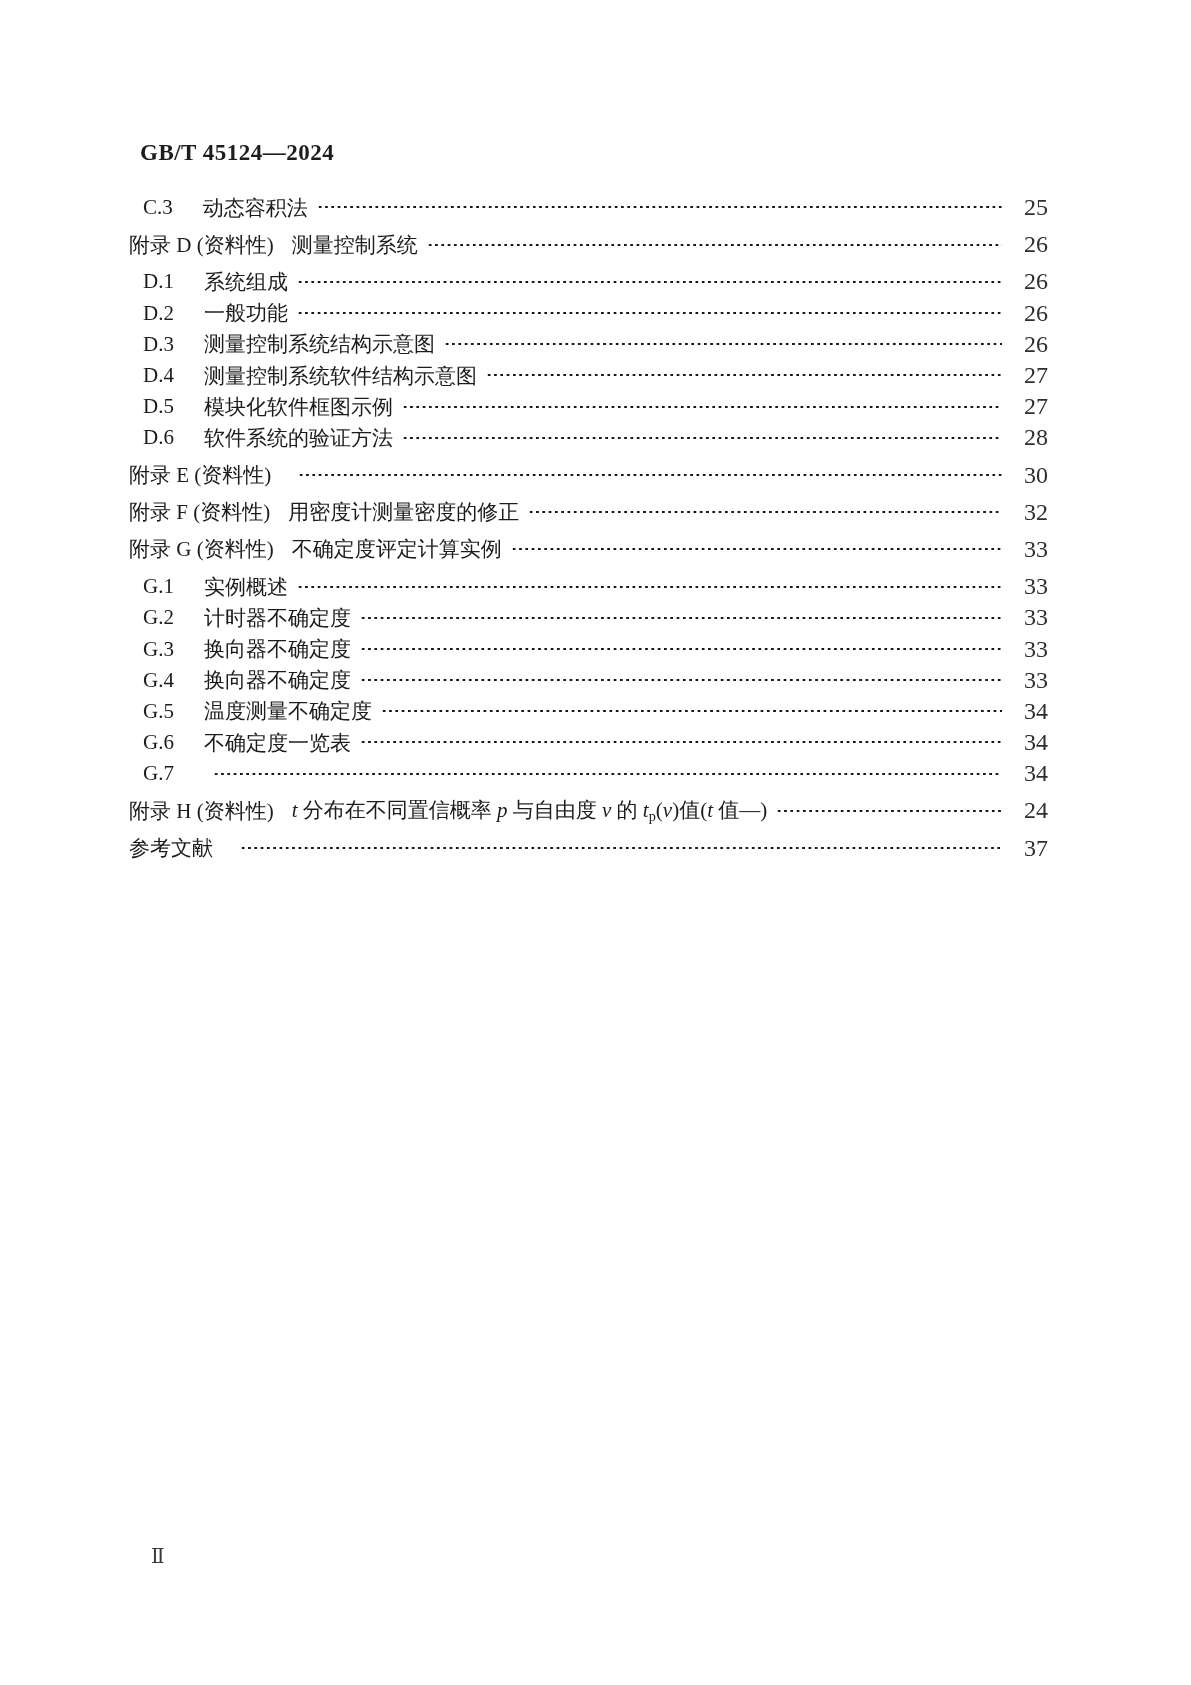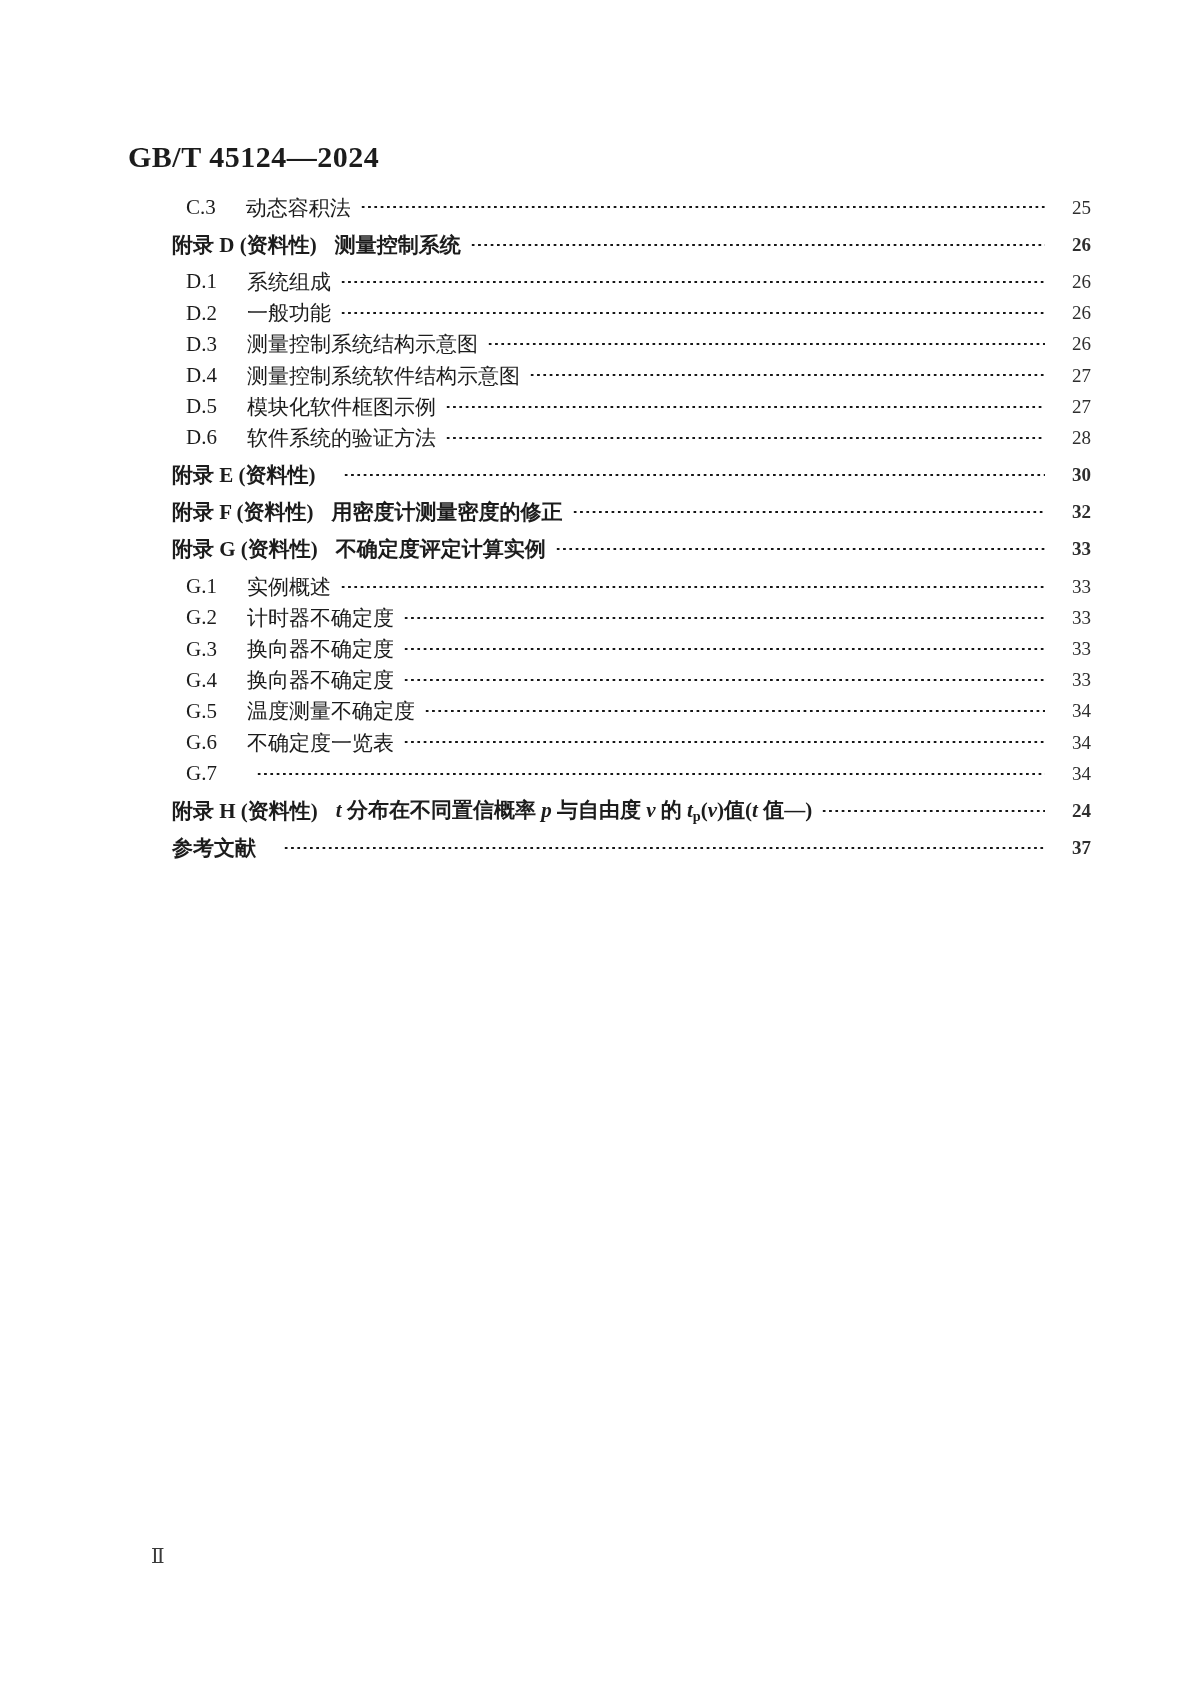--- a/index.html
+++ b/index.html
@@ -11,60 +11,59 @@
     position: relative;
     width: 1191px;
     height: 1685px;
     background: #ffffff;
     font-family: "Liberation Serif", "DejaVu Serif", serif;
     color: #1c1c1c;
     overflow: hidden;
   }
   .doc-header {
     position: absolute;
-    left: 128px;
+    left: 140px;
     top: 140px;
-    font-size: 30px;
+    font-size: 23px;
     font-weight: 700;
     letter-spacing: 0.5px;
     white-space: nowrap;
   }
   .toc {
     position: absolute;
     left: 129px;
     top: 192px;
     width: 919px;
-    margin-left: 43px;
   }
   .toc-row {
     display: flex;
     align-items: center;
     height: 31.2px;
     font-size: 21px;
     white-space: nowrap;
   }
-  .toc-row.top { margin-top: 6px; margin-bottom: 6px; font-weight: bold; }
+  .toc-row.top { margin-top: 6px; margin-bottom: 6px; }
   .toc-row.sub { padding-left: 14px; }
   .toc-row .num   { flex: none; margin-right: 30px; }
   .toc-row.top .num { margin-right: 18px; }
   .toc-row .title { flex: none; }
   .toc-row .dots {
     flex: 1 1 auto;
     align-self: stretch;
     margin: 0 10px 0 9px;
     background-image: radial-gradient(circle, #161616 1.15px, rgba(0,0,0,0) 1.35px);
     background-size: 6.3px 6.3px;
     background-repeat: repeat-x;
     background-position: 0 center;
   }
   .toc-row .pagenum {
     flex: none;
     width: 36px;
     text-align: right;
-    font-size: 19px;
+    font-size: 24px;
     color: #2e2e2e;
   }
   .italic { font-style: italic; }
   .subsc  { font-size: 0.68em; vertical-align: -0.28em; }
   .doc-footer {
     position: absolute;
     left: 151px;
     top: 1544px;
     font-size: 20px;
     color: #3a3a3a;

